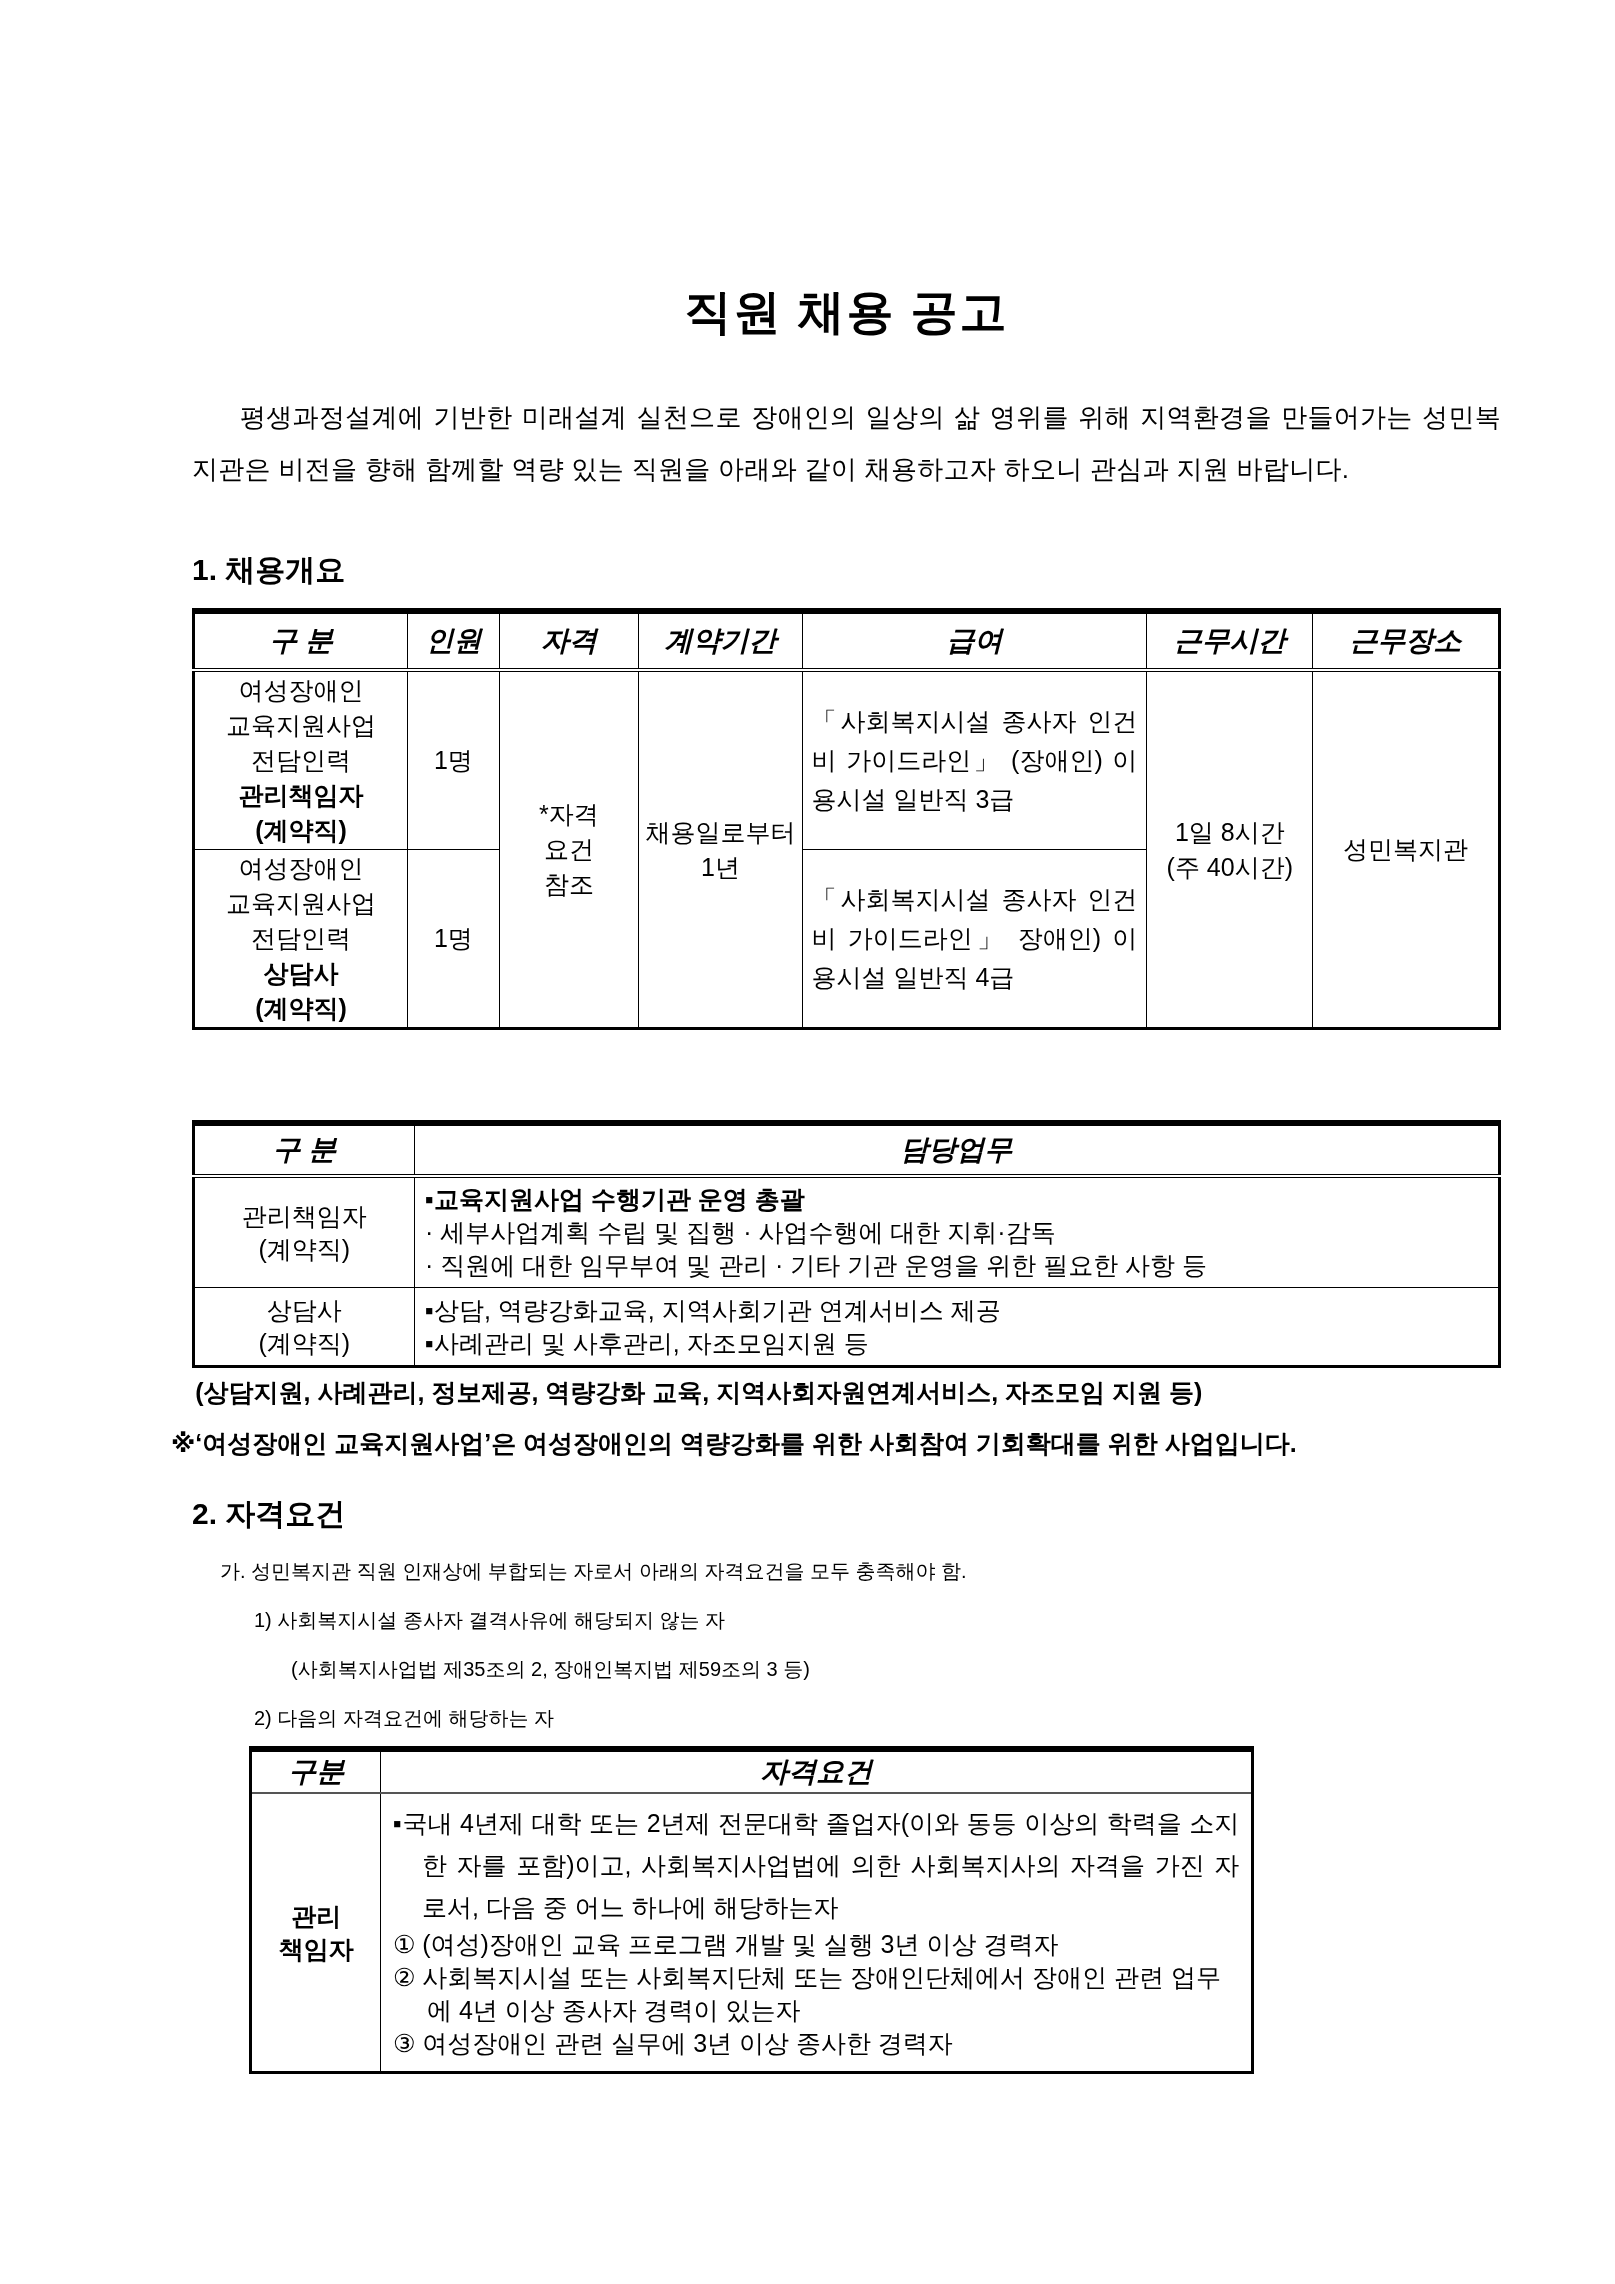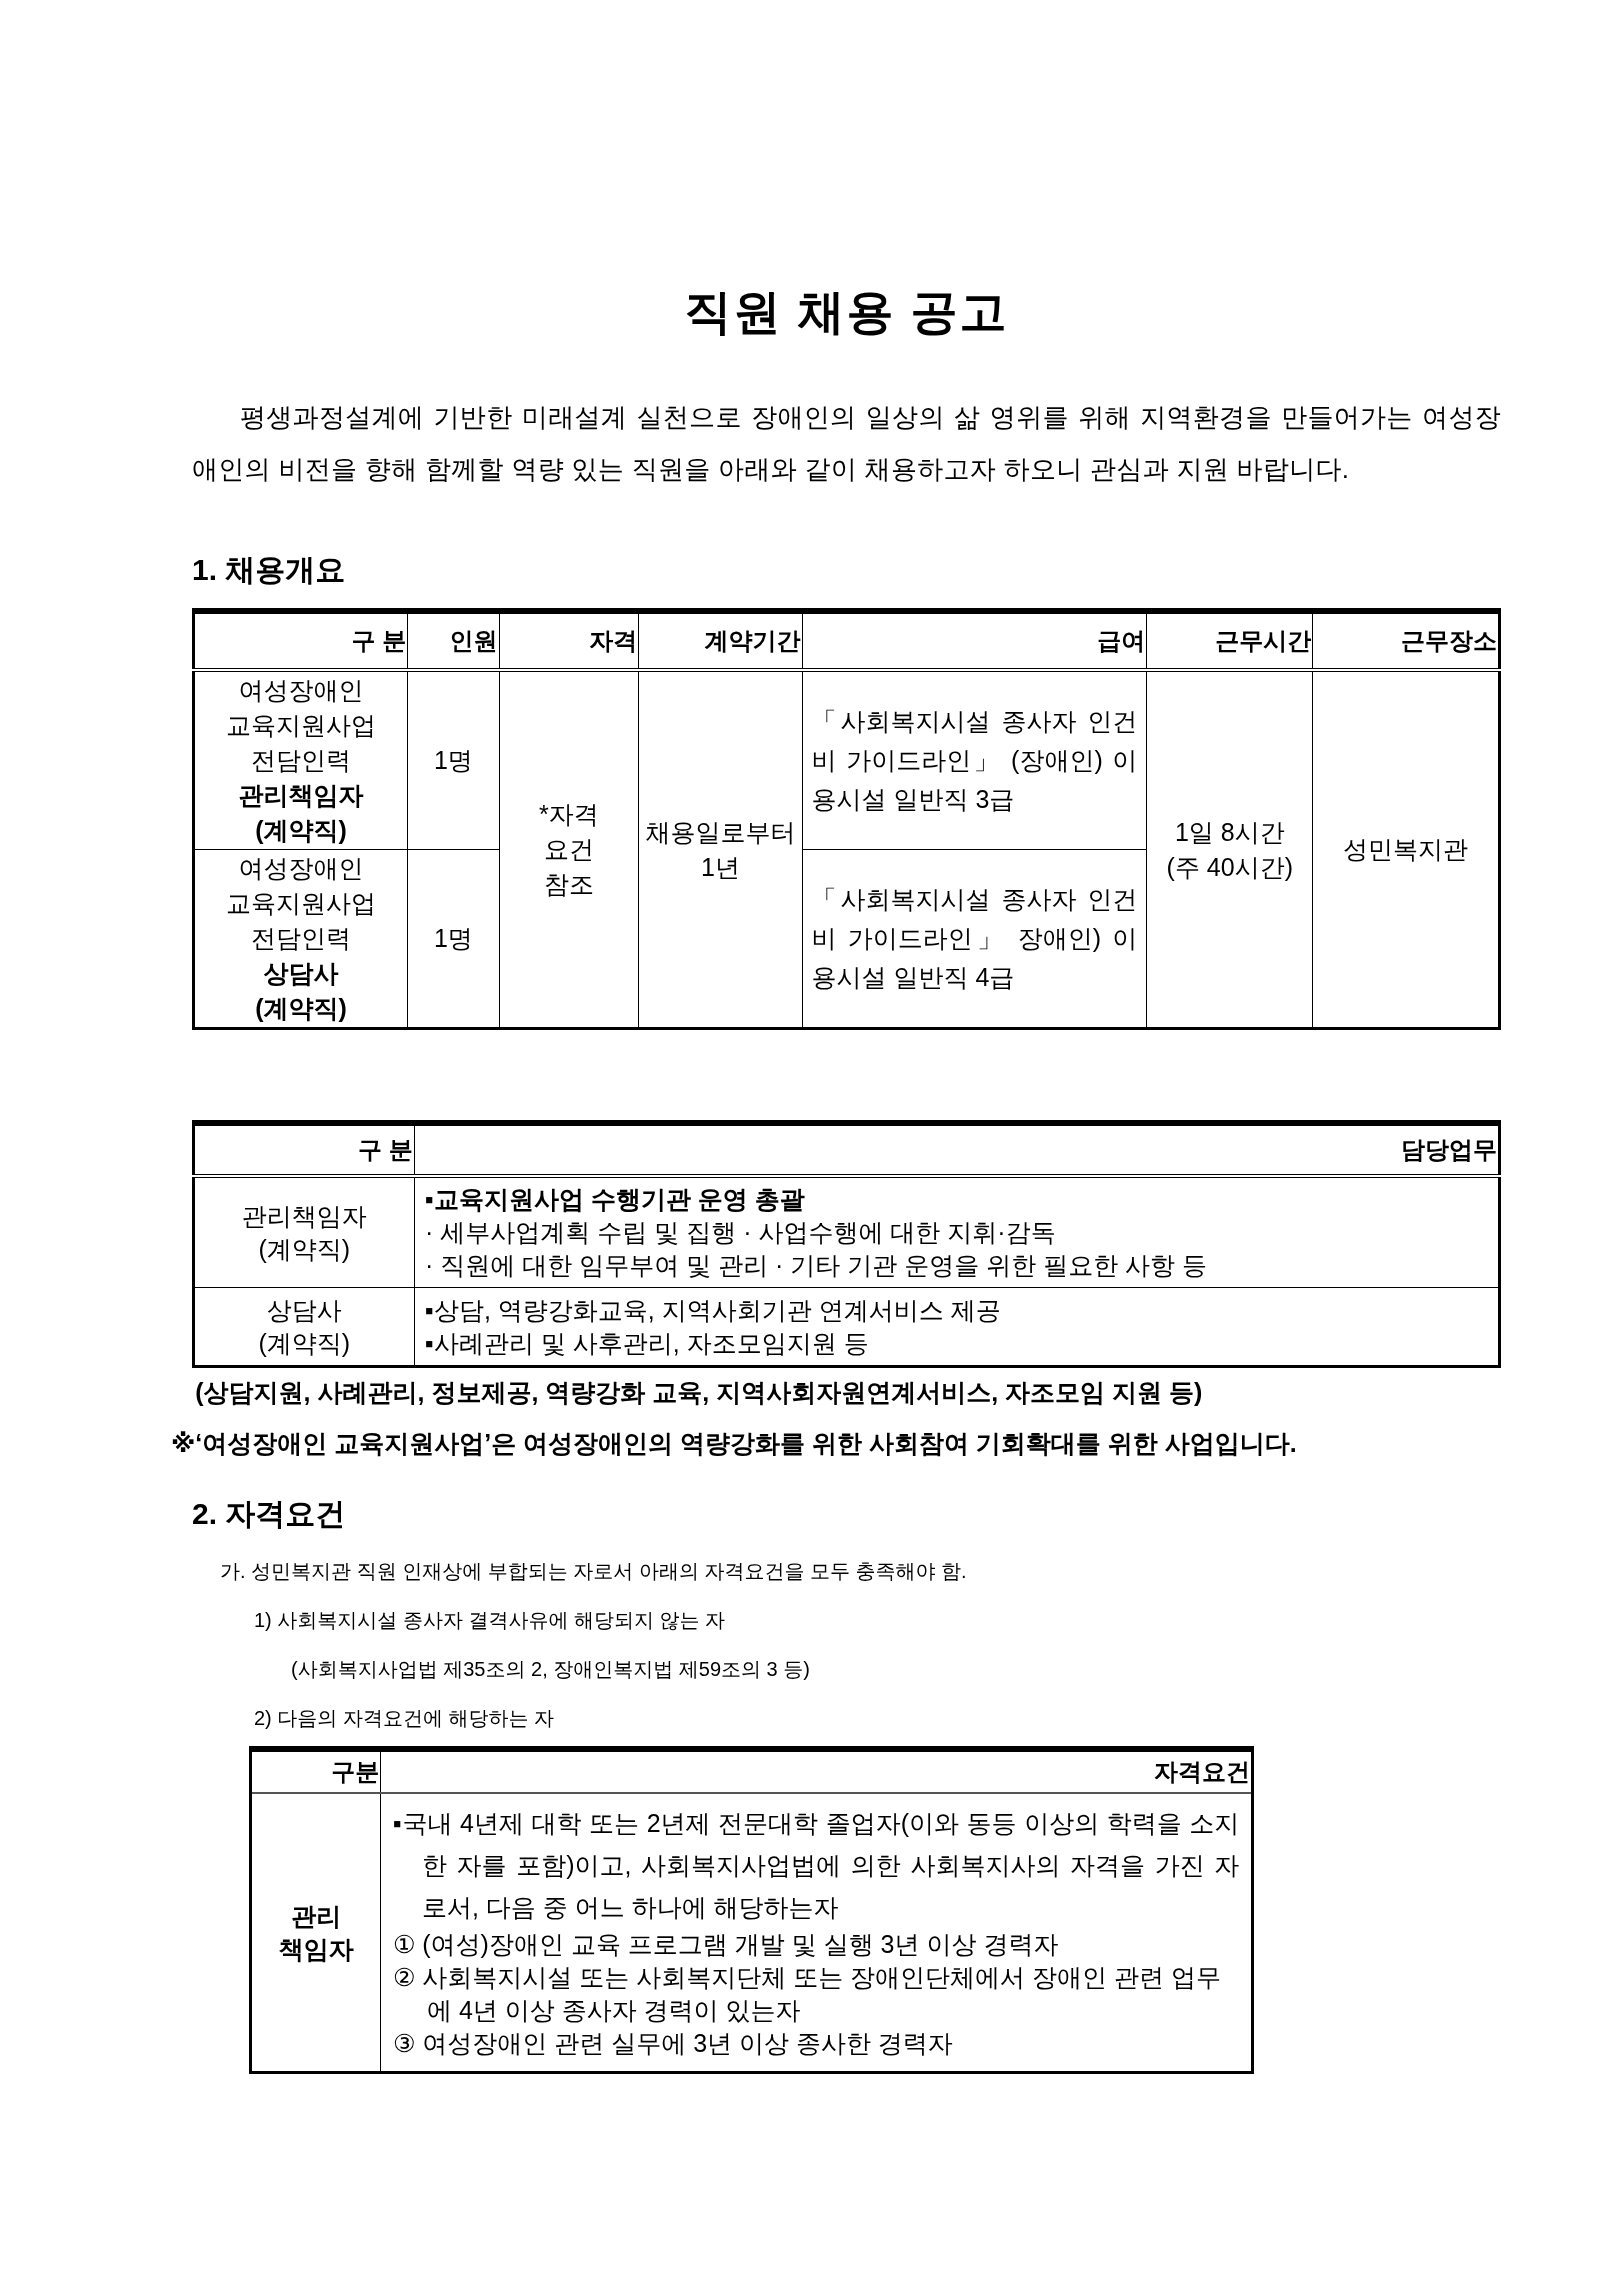--- a/index.html
+++ b/index.html
@@ -31,21 +31,21 @@
   .sec-heading{
     font-size:30px;font-weight:bold;line-height:1.2;
     margin:57px 0 0 0;
   }
   .sec-heading.second{margin-top:30px;}
 
   table{border-collapse:collapse;table-layout:fixed;width:100%;}
   .t{border:3.3px solid #000;border-top:6.5px solid #000;}
   .t th{
     border:1.3px solid #000;border-bottom:4.6px double #000;
-    font-size:24px;font-weight:bold;text-align:right;vertical-align:middle;
+    font-size:28px;font-weight:bold;text-align:center;vertical-align:middle;font-style:italic;
   }
   .t td{
     border:1.3px solid #000;
     font-size:25px;text-align:center;vertical-align:middle;
   }
 
   
   .t1{margin-top:20px;}
   .t1 th{height:52px;}
   .t1 tr.r1{height:176px;}
@@ -91,21 +91,21 @@
   }
 </style>
 </head>
 <body>
 
 <div class="page">
   <div class="content">
 
     <div class="doc-title">직원 채용 공고</div>
 
-    <p class="intro">평생과정설계에 기반한 미래설계 실천으로 장애인의 일상의 삶 영위를 위해 지역환경을 만들어가는 여성장애인의 비전을 향해 함께할 역량 있는 직원을 아래와 같이 채용하고자 하오니 관심과 지원 바랍니다.</p>
+    <p class="intro">평생과정설계에 기반한 미래설계 실천으로 장애인의 일상의 삶 영위를 위해 지역환경을 만들어가는 성민복지관은 비전을 향해 함께할 역량 있는 직원을 아래와 같이 채용하고자 하오니 관심과 지원 바랍니다.</p>
 
     <div class="sec-heading">1. 채용개요</div>
 
     <table class="t t1">
       <colgroup>
         <col style="width:16.4%">
           <col style="width:7.0%">
           <col style="width:10.7%">
         <col style="width:12.5%">
           <col style="width:26.4%">

